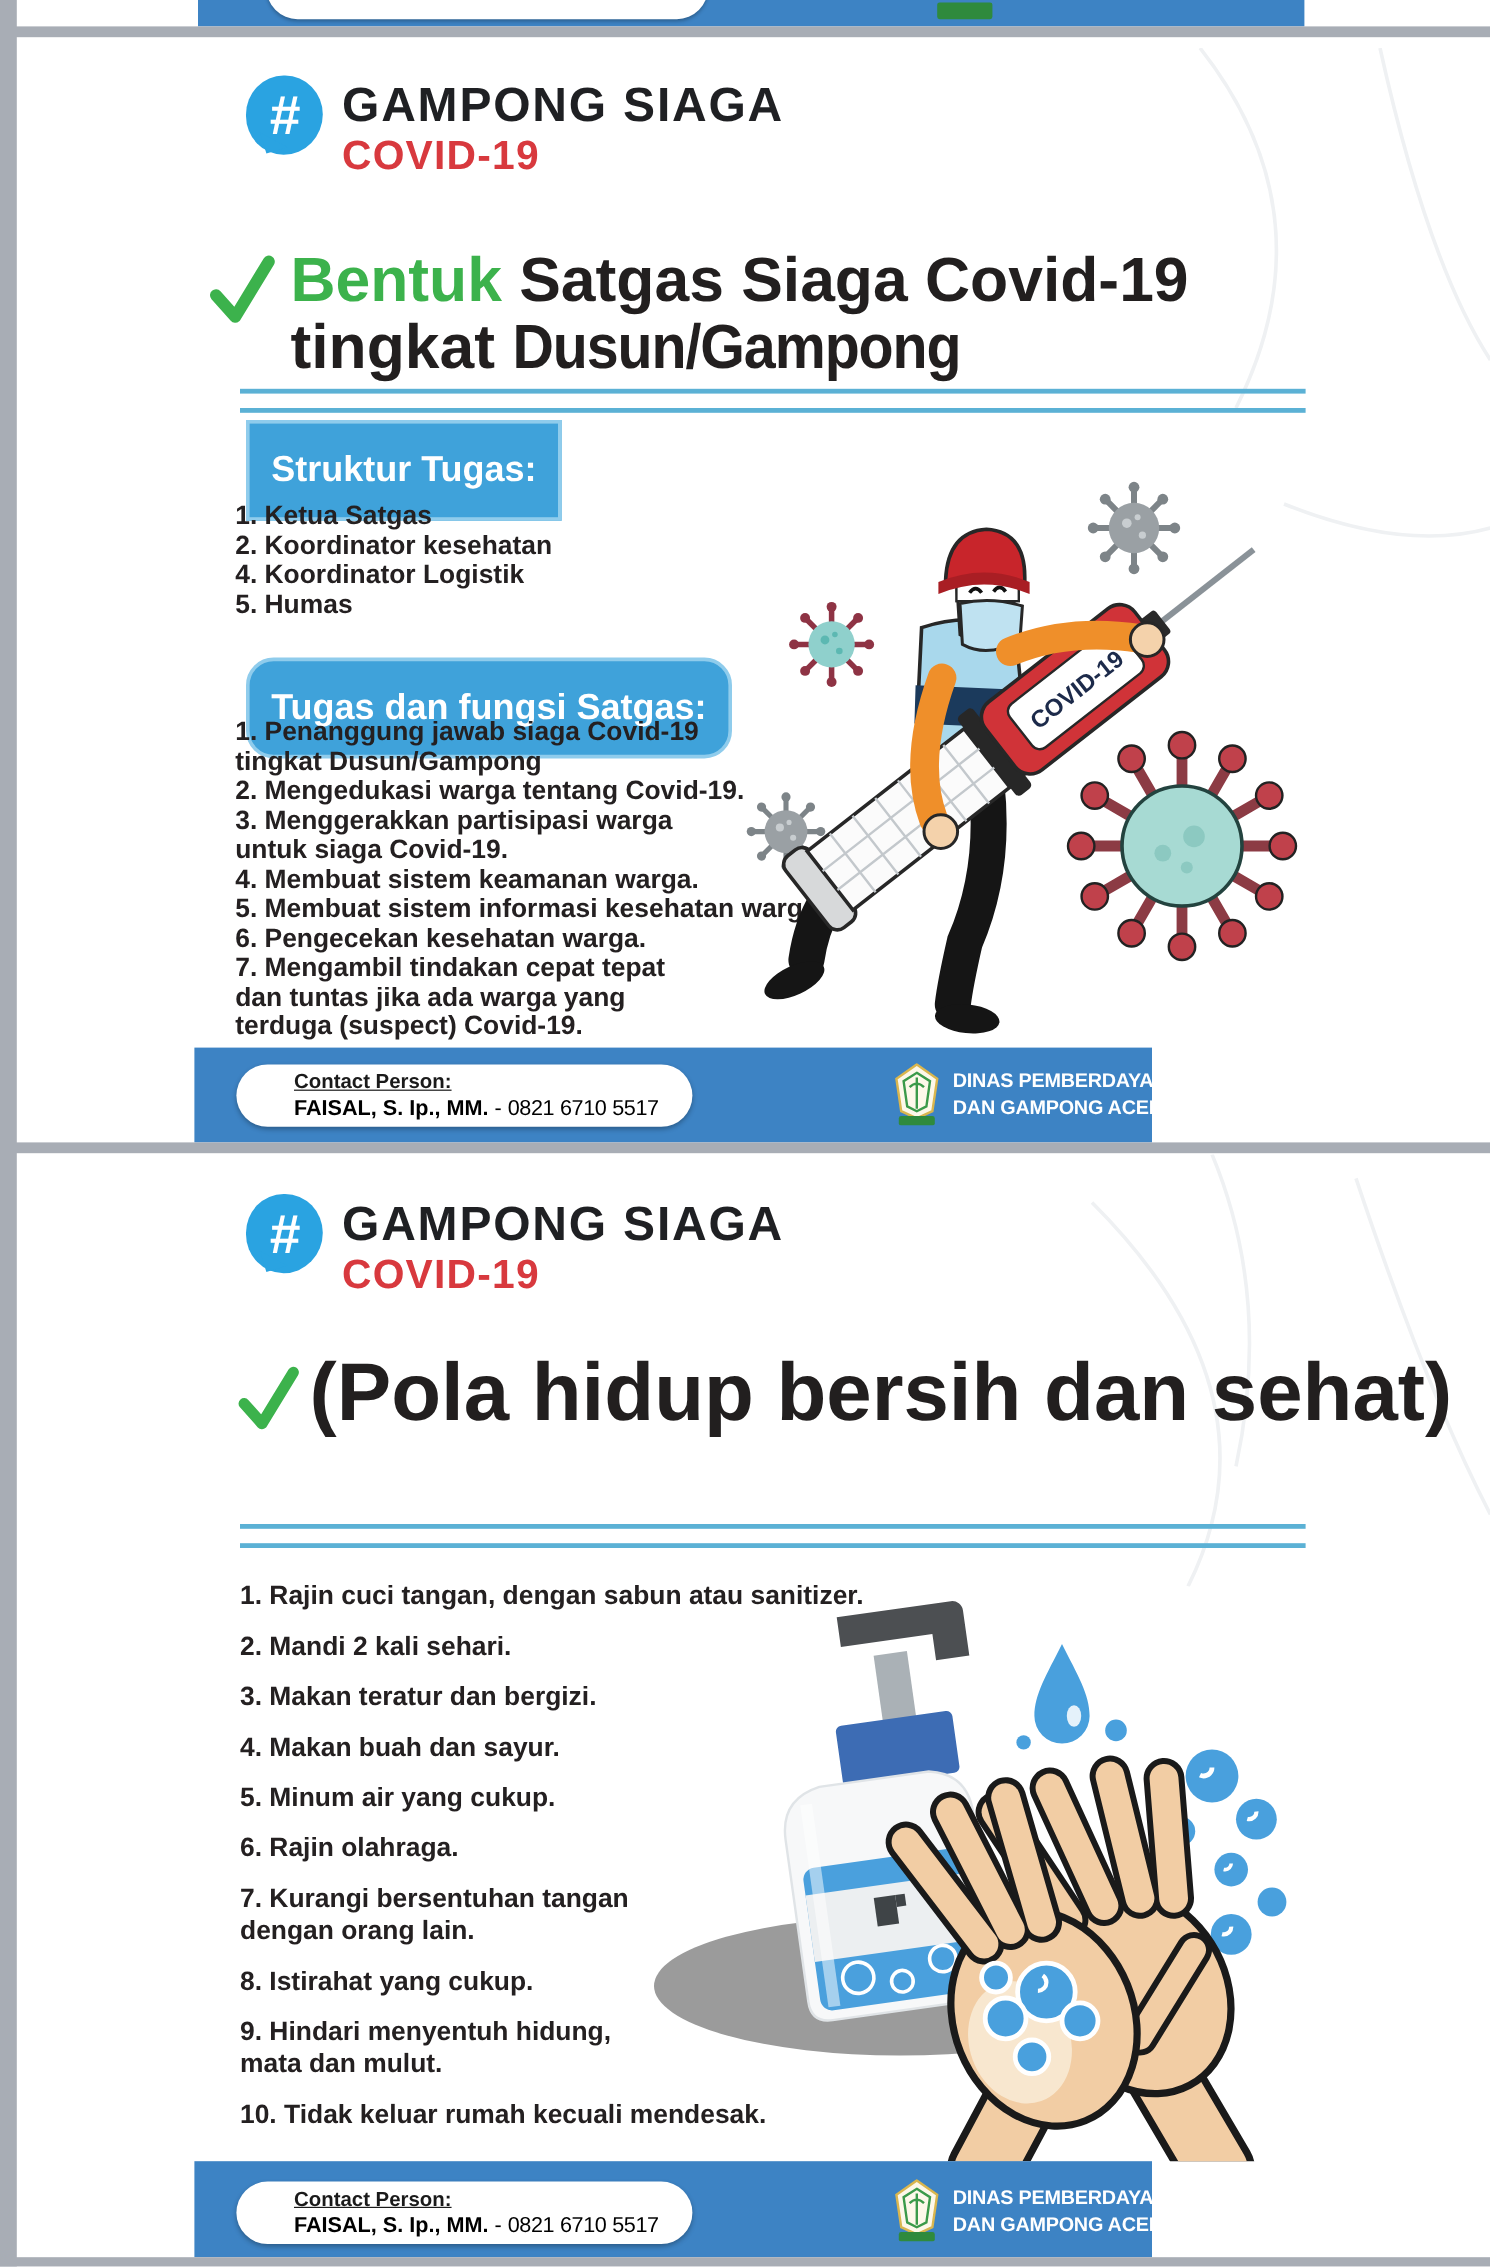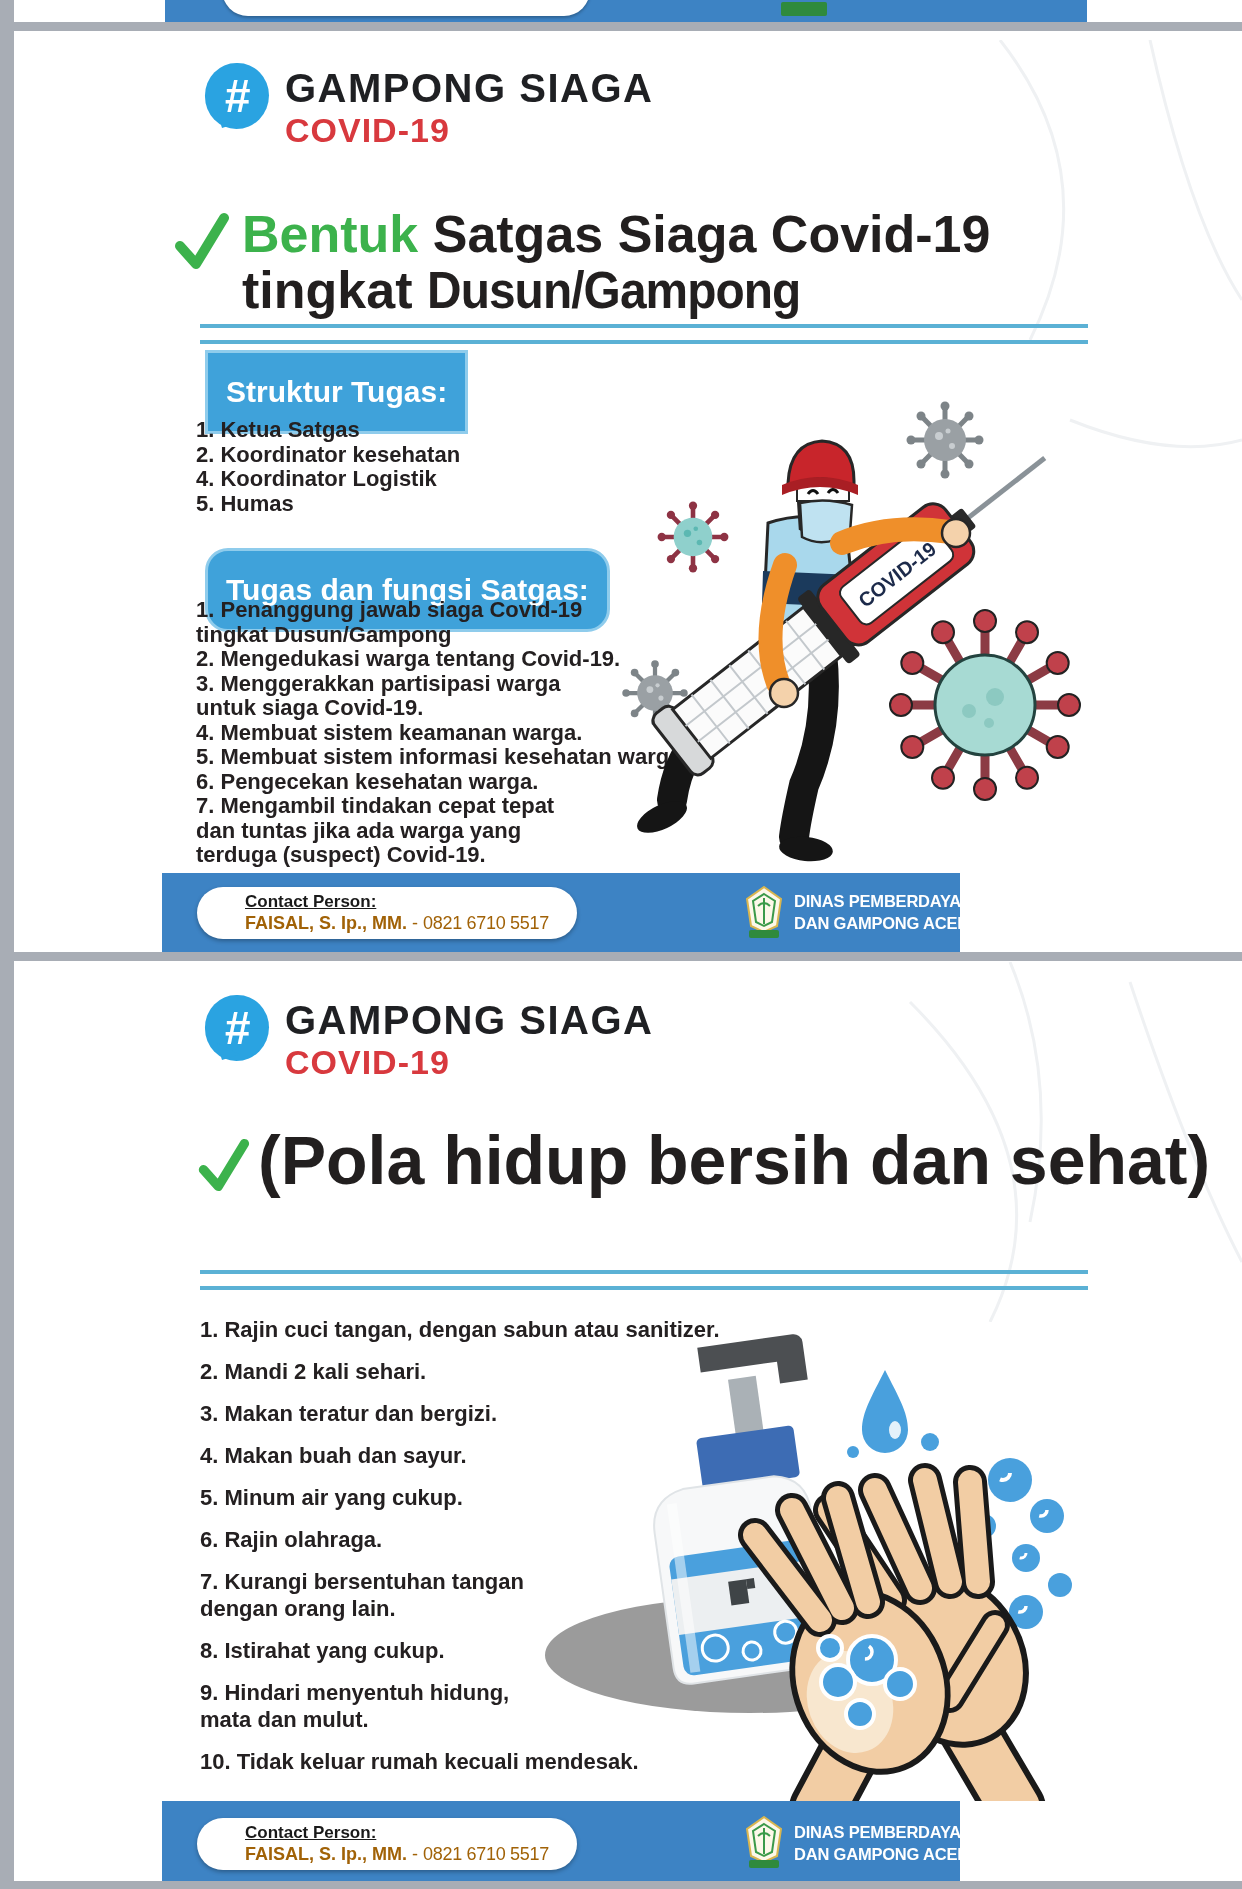--- a/index.html
+++ b/index.html
@@ -38,21 +38,21 @@
   .list{font-size:22px;font-weight:bold;color:#242021;}
   .list1 .li{line-height:24.5px;}
   .list2 .li{line-height:24.5px;}
   .list3 .li{line-height:27px;margin-bottom:15px;}
 
   
   .footer{left:162px;width:798px;background:#3d83c4;z-index:5;}
   .pill{position:absolute;left:35px;width:380px;height:52px;background:#fff;border-radius:26px;
         box-shadow:0 2px 4px rgba(0,0,0,.3);padding-left:48px;box-sizing:border-box;}
   .contact-label{font-size:17px;font-weight:bold;text-decoration:underline;color:#1a1a1a;margin-top:5px;}
-  .contact-line{font-size:18px;color:#a16207;margin-top:1px;white-space:nowrap;}
+  .contact-line{font-size:18px;color:#000000;margin-top:1px;white-space:nowrap;}
   .contact-name{font-weight:bold;}
   .contact-phone{font-weight:normal;letter-spacing:-.3px;}
   .crest{position:absolute;left:583px;width:38px;height:52px;}
   .agency{position:absolute;left:632px;color:#fff;font-weight:bold;font-size:16.5px;
           line-height:22px;letter-spacing:-.2px;white-space:nowrap;}
 
   svg{display:block;}
 </style>
 </head>
 <body>

